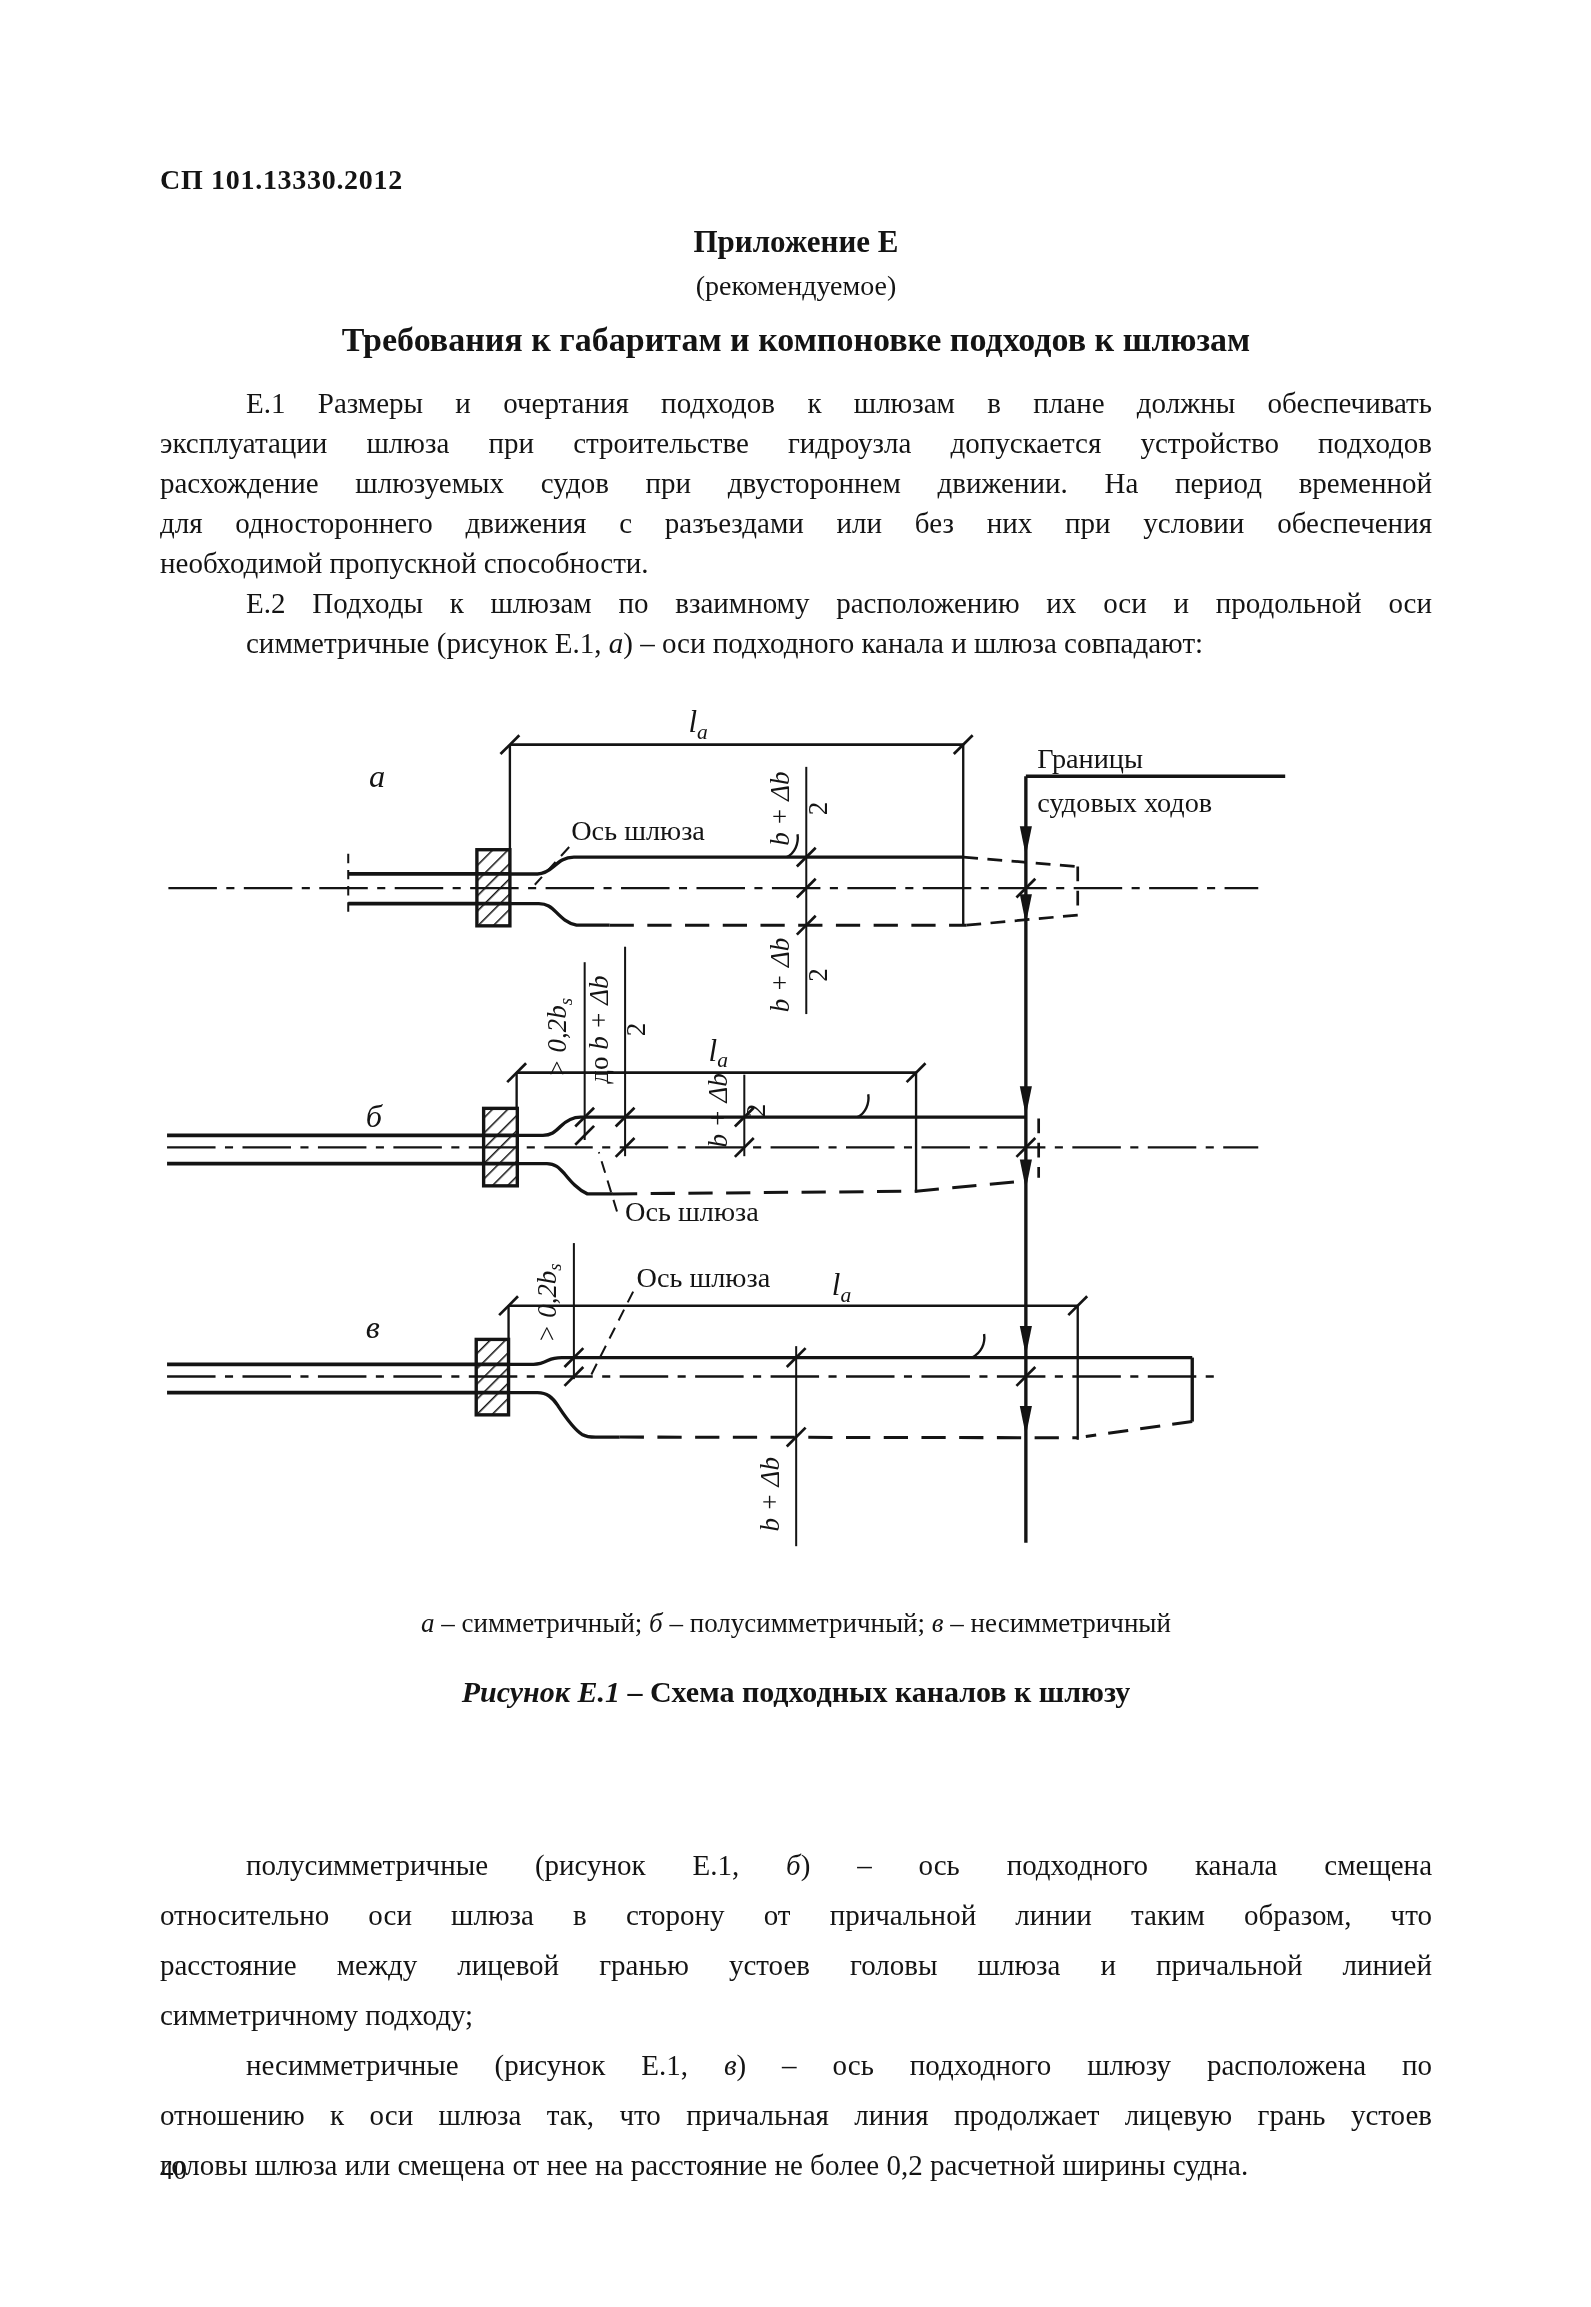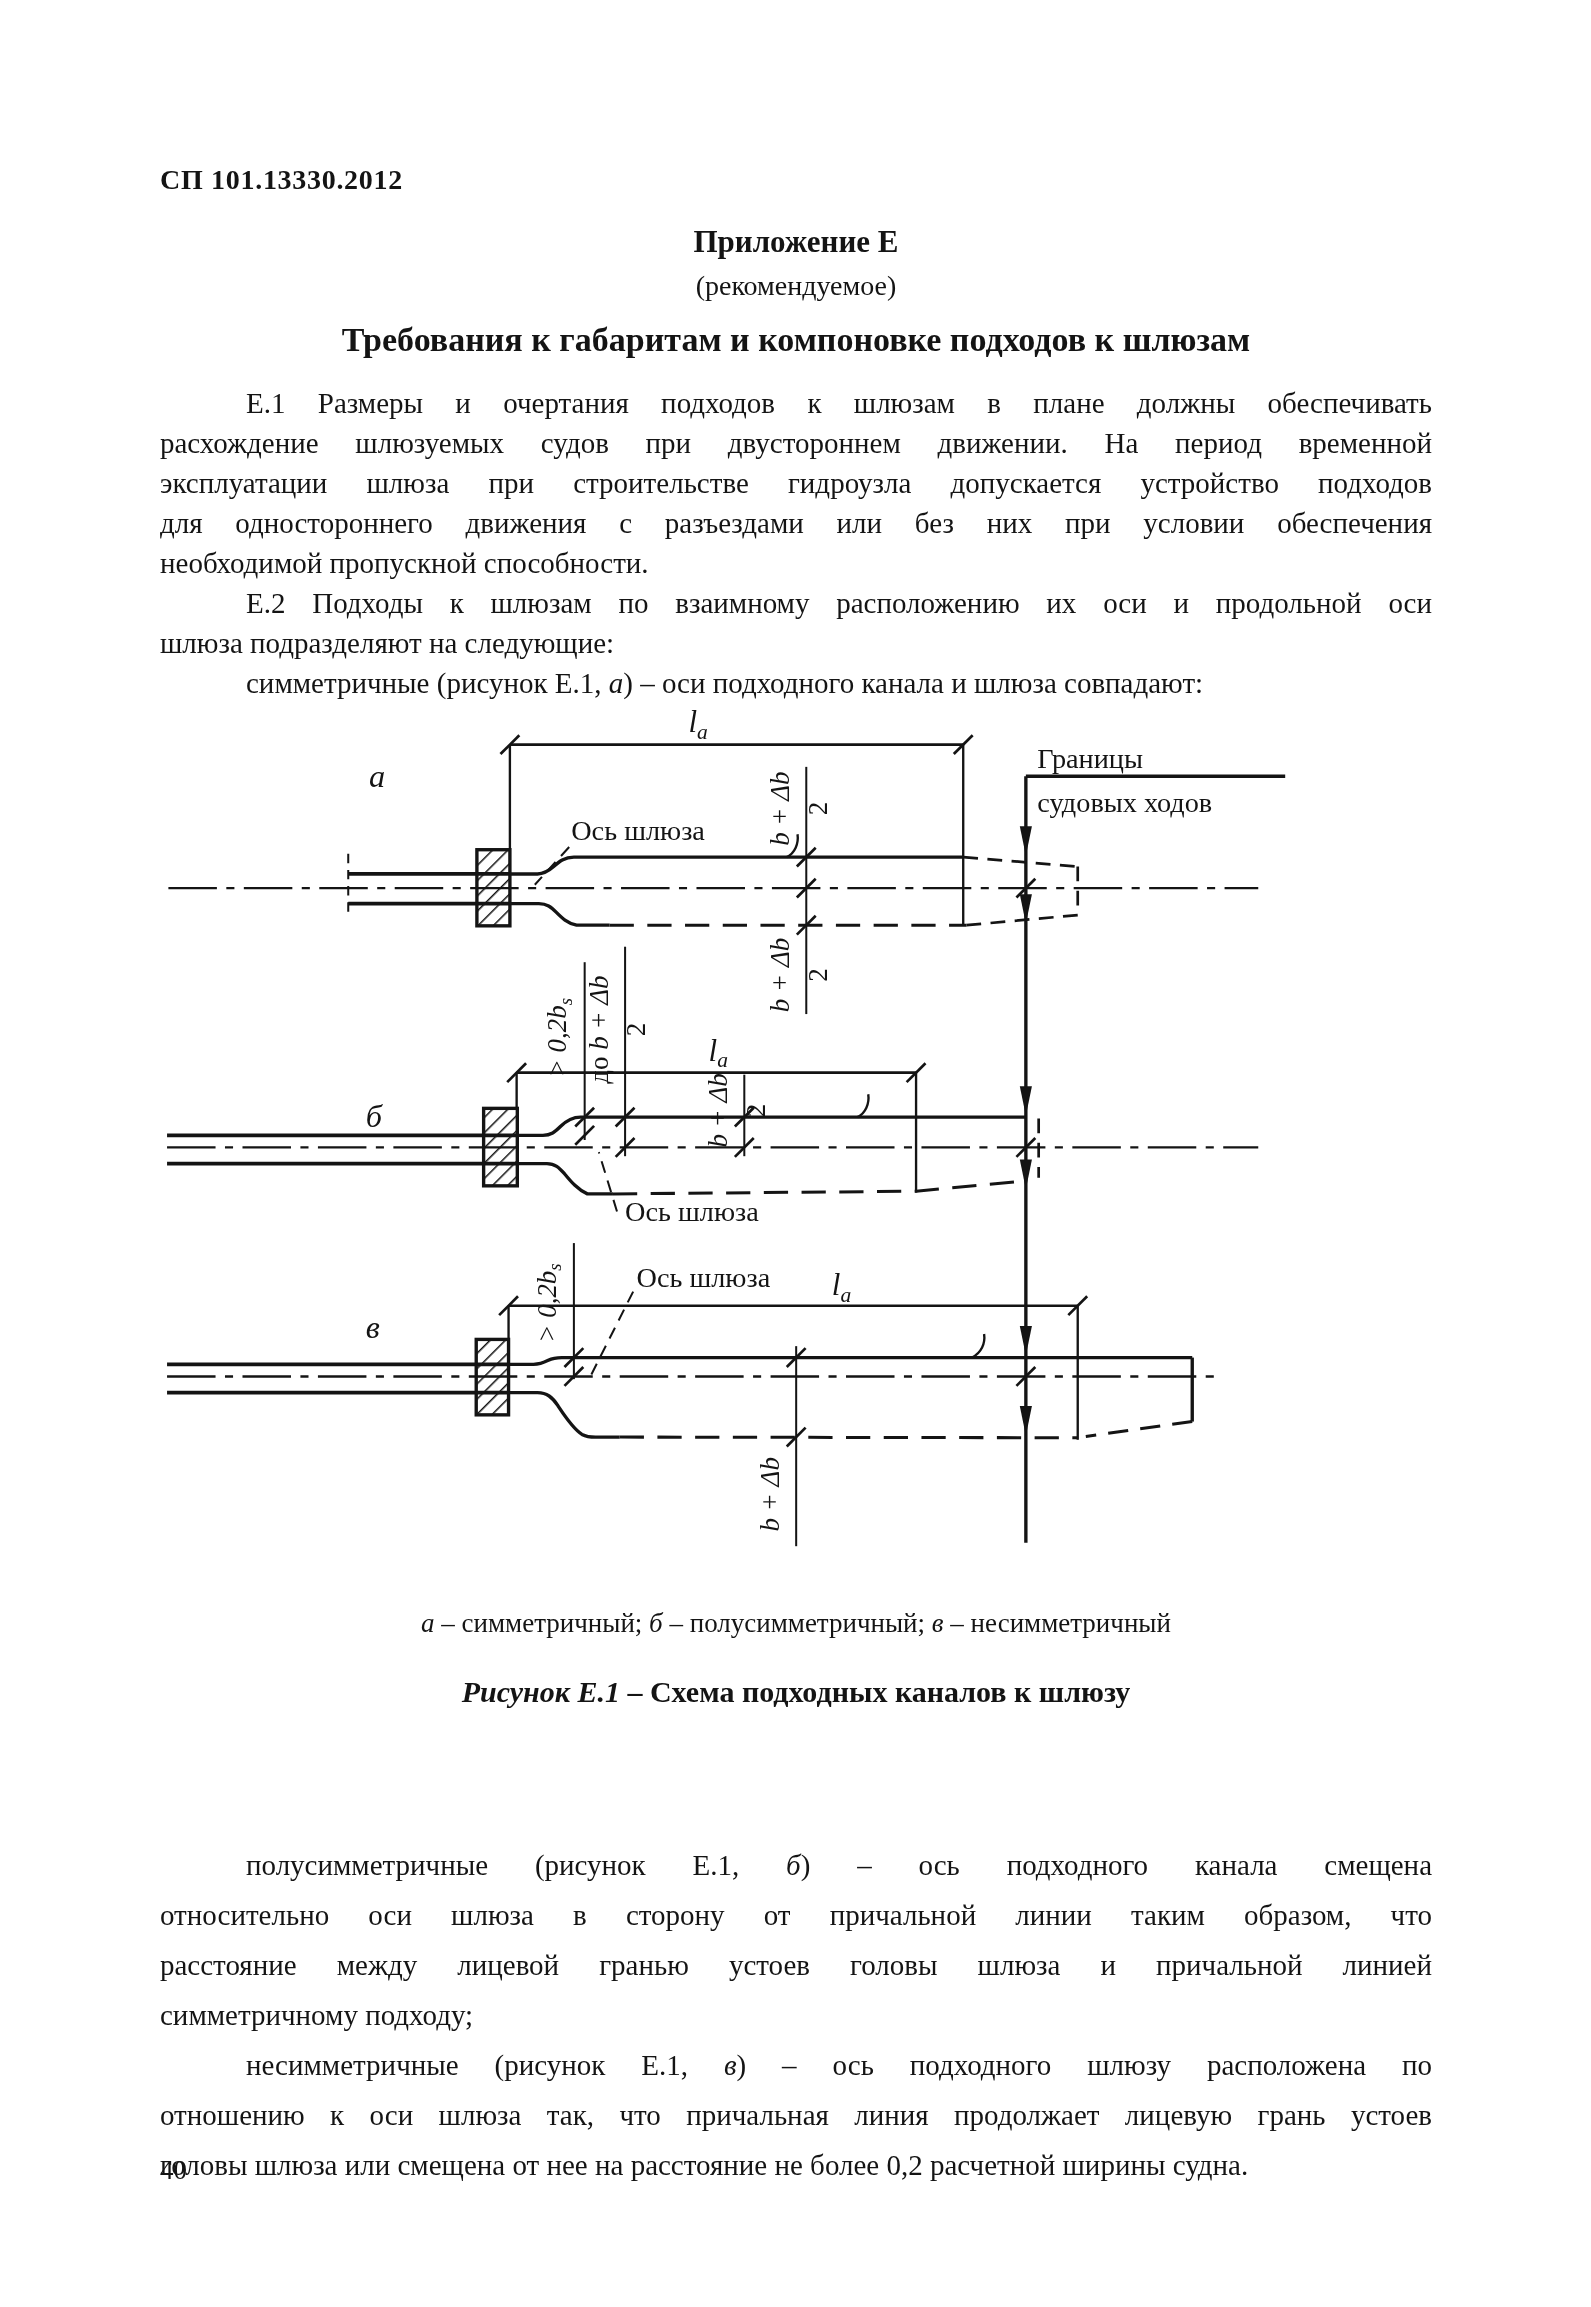--- a/index.html
+++ b/index.html
@@ -33,26 +33,25 @@
 <body>
 
 <div class="abs" id="header-code">СП 101.13330.2012</div>
 
 <div class="abs center-block" id="appendix-label">Приложение Е</div>
 <div class="abs center-block" id="appendix-note">(рекомендуемое)</div>
 <div class="abs center-block" id="doc-title">Требования к габаритам и компоновке подходов к шлюзам</div>
 
 <div class="abs parablock" id="para-top">
     <div class="tline ind just">Е.1 Размеры и очертания подходов к шлюзам в плане должны обеспечивать</div>
+    <div class="tline just">эксплуатации шлюза при строительстве гидроузла допускается устройство подходов</div>
     <div class="tline just">расхождение шлюзуемых судов при двустороннем движении. На период временной</div>
-    <div class="tline just">эксплуатации шлюза при строительстве гидроузла допускается устройство подходов</div>
     <div class="tline just">для одностороннего движения с разъездами или без них при условии обеспечения</div>
     <div class="tline">необходимой пропускной способности.</div>
     <div class="tline ind just">Е.2 Подходы к шлюзам по взаимному расположению их оси и продольной оси</div>
-    <div class="tline">шлюза подразделяют на следующие:</div>
     <div class="tline ind"><span>симметричные (рисунок Е.1, </span><span class="it">а</span><span>) – оси подходного канала и шлюза совпадают:</span></div>
   </div>
 
 <svg class="abs" id="diagram-svg" viewBox="0 0 2362 3424" xmlns="http://www.w3.org/2000/svg">
   <defs>
     <pattern id="hatch" width="16" height="16" patternUnits="userSpaceOnUse" patternTransform="rotate(45)">
       <line x1="0" y1="0" x2="0" y2="16" stroke="#141414" stroke-width="4.5"></line>
     </pattern>
   </defs>
 

